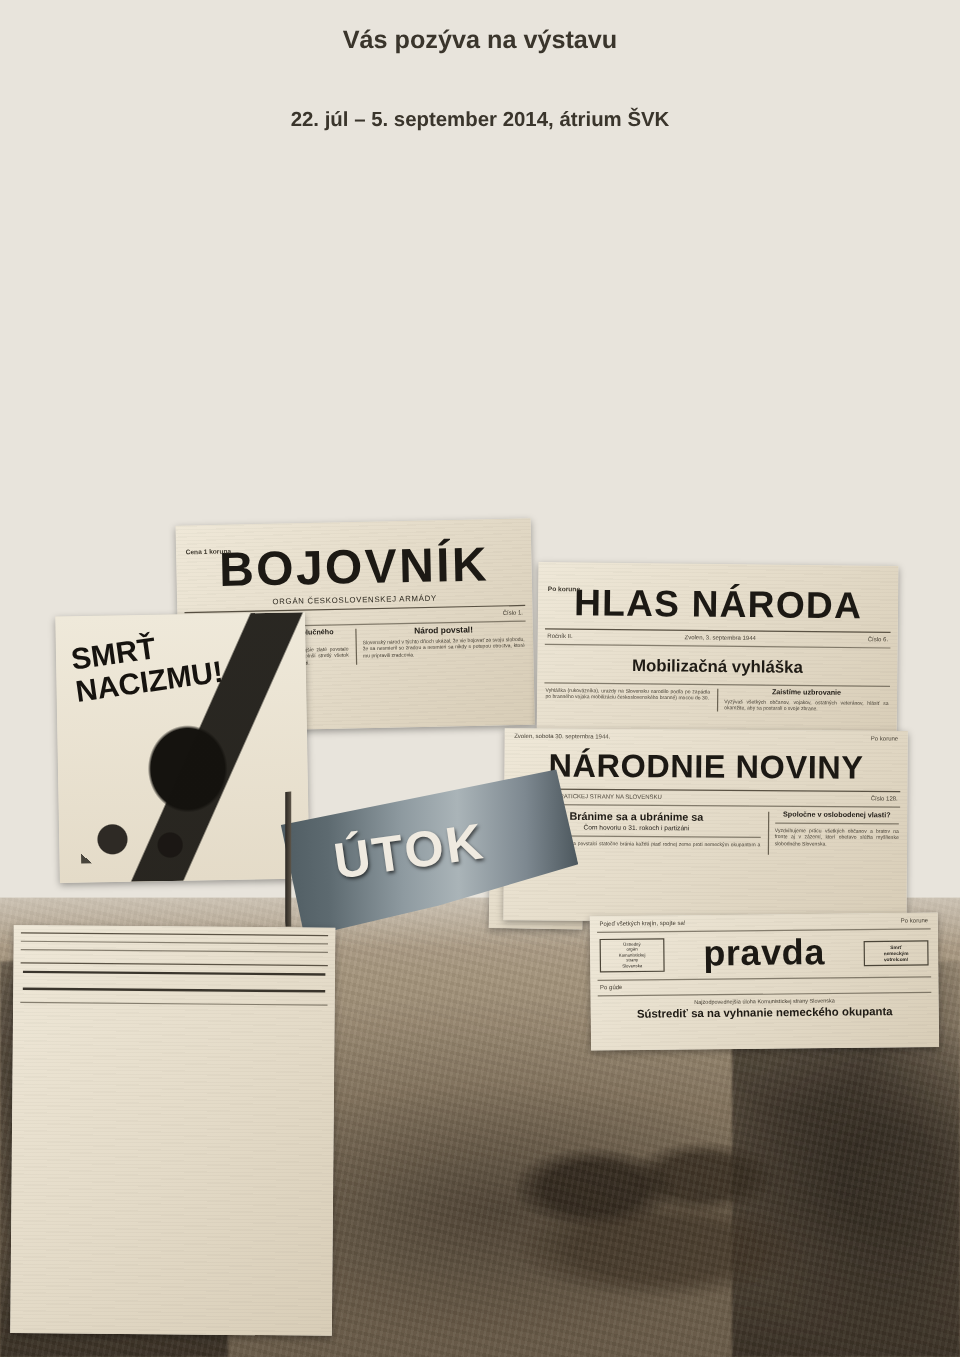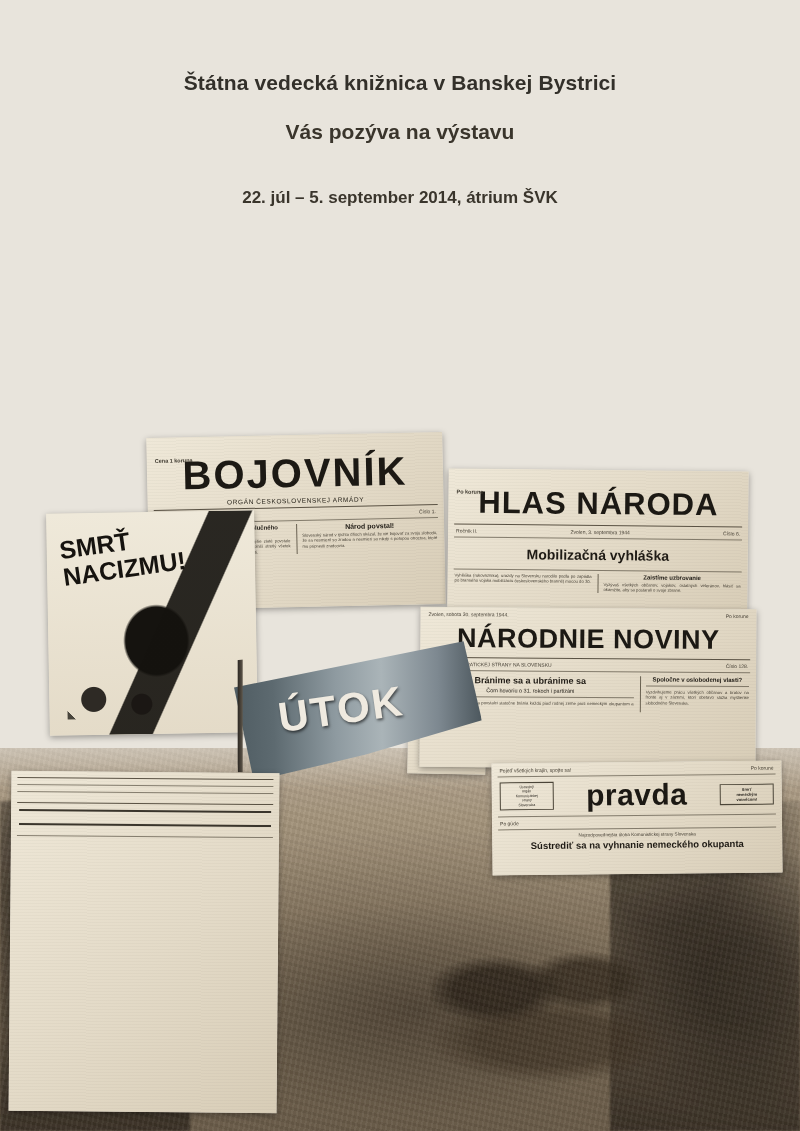--- a/index.html
+++ b/index.html
@@ -281,21 +281,20 @@
 <div class="poster">
 
   <div class="photo-bg">
     <div class="veg-left"></div>
     <div class="veg-right"></div>
     <div class="soldier"></div>
   </div>
   <div class="photo-fade"></div>
 
   <div class="text-block">
-    <div class="org-line l1">Štátna vedecká knižnica v Banskej Bystrici</div>
     <div class="invite">Vás pozýva na výstavu</div>
     <div class="dates">22. júl – 5. september 2014, átrium ŠVK</div>
   </div>
 
   <div class="clip" id="clip-bojovnik">
     <div class="paper"></div>
     <div class="inner">
       <div style="position:absolute;left:8px;top:4px;font-size:5.5px;font-weight:bold;color:#3d382e">Cena 1 koruna</div>
       <div class="masthead">BOJOVNÍK</div>
       <div style="text-align:center;font-size:6.5px;letter-spacing:.6px;color:#2c281f;margin-top:2px">ORGÁN ČESKOSLOVENSKEJ ARMÁDY</div>

